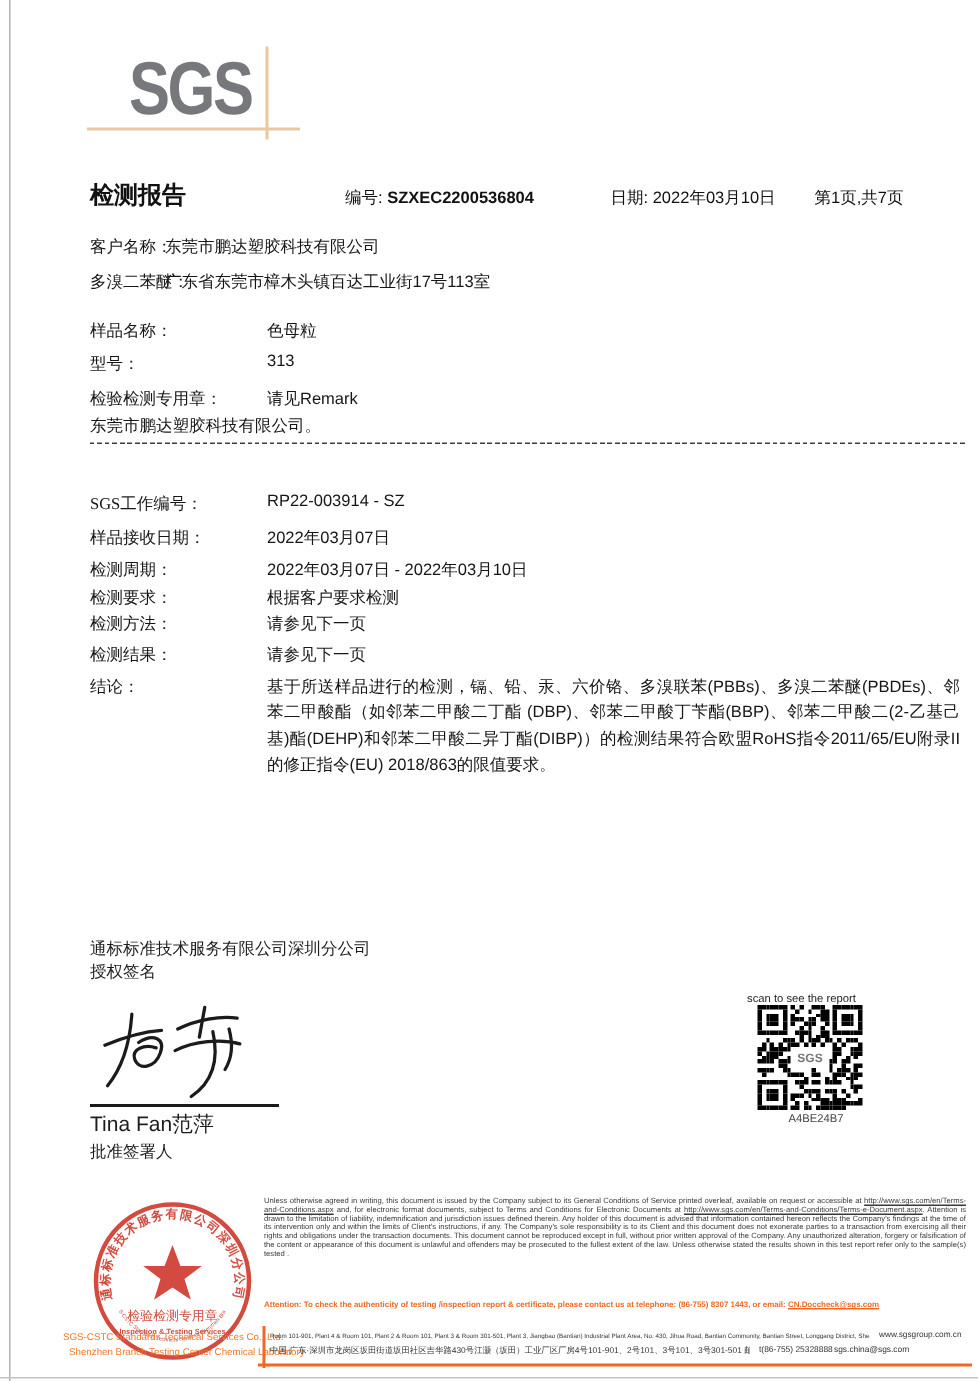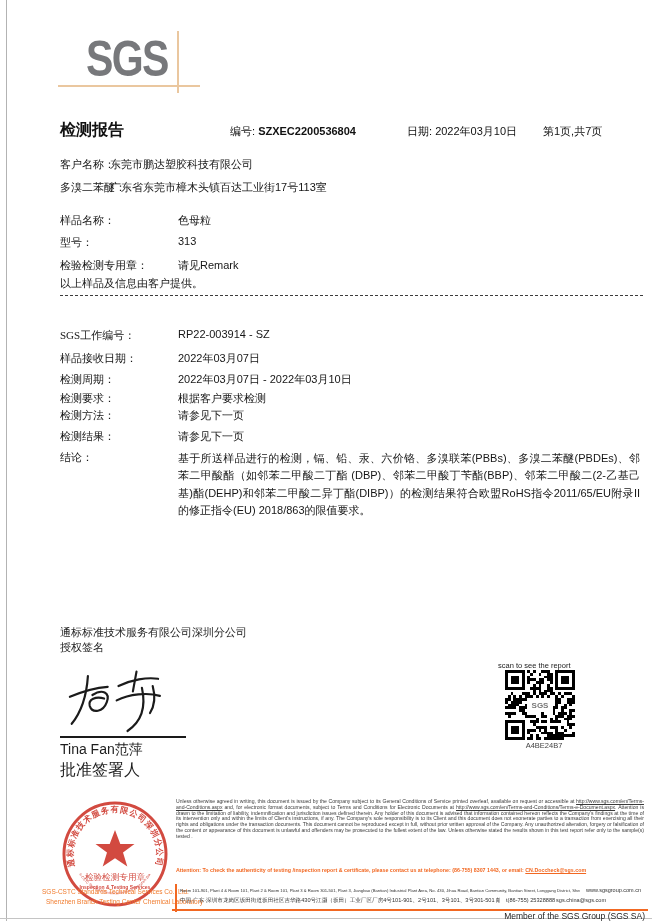--- a/index.html
+++ b/index.html
@@ -29,21 +29,21 @@
        background:repeating-linear-gradient(90deg,#3c3c3c 0 3px,transparent 3px 5px);}
   .conc .val{position:absolute;left:118px;top:0;width:462px;white-space:normal;
              line-height:17.4px;text-align:justify;}
 
   
   .sig-company{position:absolute;left:60px;top:625px;font-size:11px;}
   .sig-auth{position:absolute;left:60px;top:640px;font-size:11px;text-align:right;}
   .sig-svg{position:absolute;left:58px;top:668px;}
   .sig-line{position:absolute;left:60px;top:736px;width:126px;height:1.5px;background:#1a1a1a;}
   .sig-name{position:absolute;left:60px;top:741px;font-size:14px;}
-  .sig-title{position:absolute;left:60px;top:760px;font-size:16px;}
+  .sig-title{position:absolute;left:60px;top:760px;font-size:11px;}
 
   
   .qr-caption{position:absolute;left:498px;top:661px;width:92px;font-size:7.5px;color:#222;}
   .qr-box{position:absolute;left:505px;top:670px;width:70px;height:70px;background:#fff;
           display:grid;grid-template-columns:repeat(25,1fr);grid-template-rows:repeat(25,1fr);}
   .qr-box i{display:block;}
   .qr-box i.on{background:#000;}
   .qr-center{position:absolute;left:505px;top:670px;width:70px;height:70px;display:flex;
              align-items:center;justify-content:center;font-size:8px;font-weight:bold;color:#777;
              letter-spacing:0;pointer-events:none;}
@@ -107,21 +107,21 @@
     <span class="val">色母粒</span>
   </div>
   <div class="row wide" style="top:235px">
     <span class="lbl">型号：</span>
     <span class="val">313</span>
   </div>
   <div class="row wide" style="top:258px">
     <span class="lbl">检验检测专用章：</span>
     <span class="val">请见Remark</span>
   </div>
-  <div class="row" style="top:276px">以上样品及信息由客户提供。</div>
+  <div class="row" style="top:276px">东莞市鹏达塑胶科技有限公司。</div>
 
   <div class="sep"></div>
 
   <div class="row wide" style="top:328px">
     <span class="lbl">SGS工作编号：</span>
     <span class="val">RP22-003914 - SZ</span>
   </div>
   <div class="row wide" style="top:351px">
     <span class="lbl">样品接收日期：</span>
     <span class="val">2022年03月07日</span>
@@ -822,14 +822,13 @@
     <span>Attention: To check the authenticity of testing /inspection report &amp; certificate, please contact us at telephone: (86-755) 8307 1443, or email: </span><a>CN.Doccheck@sgs.com</a>
   </div>
 
   <div class="addr-vline"></div>
   <div class="addr-en">Room 101-901, Plant 4 &amp; Room 101, Plant 2 &amp; Room 101, Plant 3 &amp; Room 301-501, Plant 3, Jiangbao (Bantian) Industrial Plant Area, No. 430, Jihua Road, Bantian Community, Bantian Street, Longgang District, Shenzhen, Guangdong, China 518129</div>
   <div class="addr-web">www.sgsgroup.com.cn</div>
   <div class="addr-cn">中国·广东·深圳市龙岗区坂田街道坂田社区吉华路430号江灏（坂田）工业厂区厂房4号101-901、2号101、3号101、3号301-501 邮编:518129</div>
   <div class="addr-phone">t(86-755) 25328888</div>
   <div class="addr-mail">sgs.china@sgs.com</div>
   <div class="footer-hline"></div>
-  <div class="member">Member of the SGS Group (SGS SA)</div>
 </div>
 
 </body></html>

